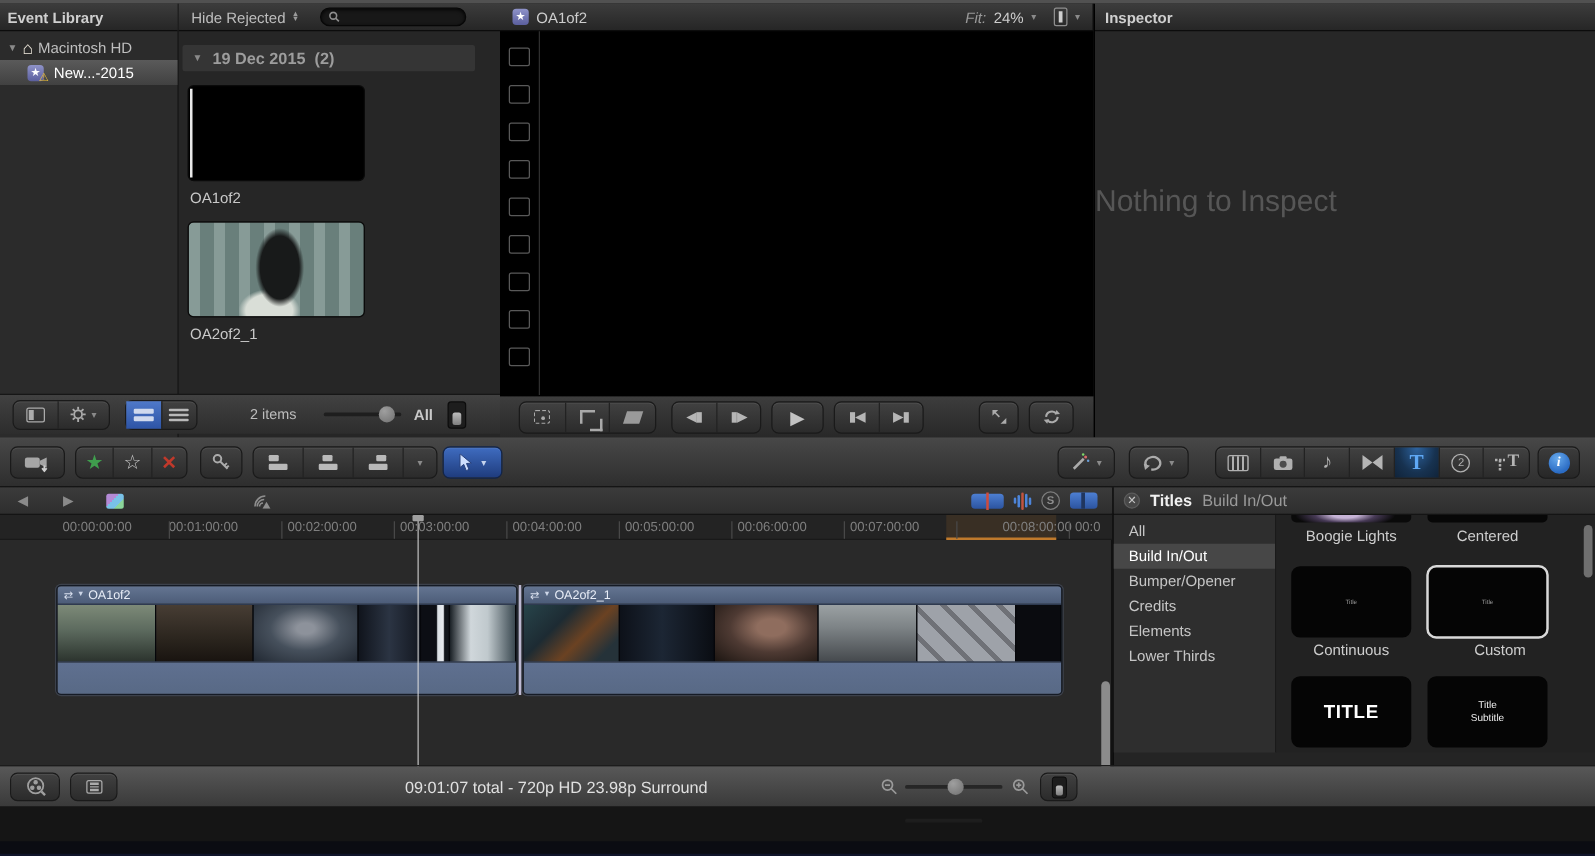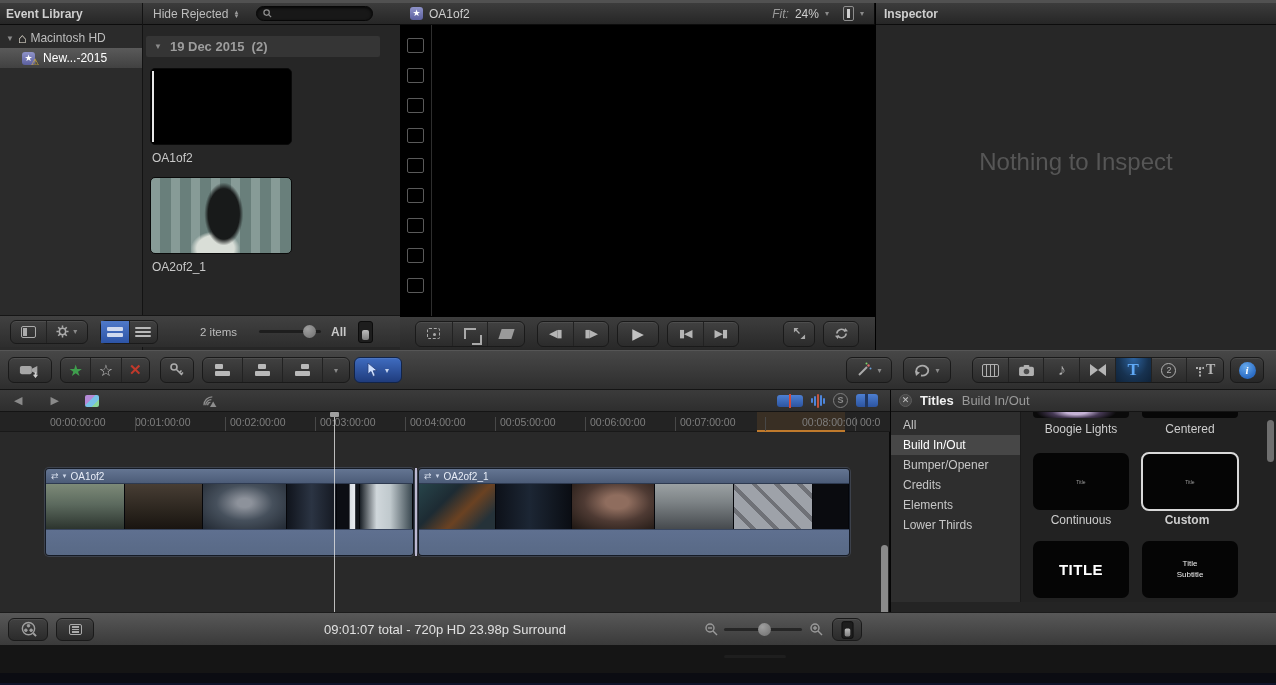--- a/index.html
+++ b/index.html
@@ -88,21 +88,21 @@
     display:flex; align-items:center; }
   .dashed-sq { width:13px; height:11px; border:1px dashed #a9a9a9; border-radius:2px; position:relative; }
   .dashed-sq i { position:absolute; left:5px; top:4px; width:3px; height:3px; border-radius:50%; background:#a9a9a9; }
   .cropic { width:12px; height:11px; border:2px solid #a9a9a9; border-right:none; border-bottom:none; position:relative; }
   .cropic::after { content:""; position:absolute; right:-6px; bottom:-6px; width:8px; height:8px; border:2px solid #a9a9a9; border-left:none; border-top:none; }
   .distic { width:13px; height:10px; background:#9a9a9a; transform:skewX(-18deg); }
   .playtri { color:#c2c2c2; font-size:15px; }
   .steptxt { color:#b5b5b5; font-size:11px; letter-spacing:-1px; }
   
   #inspector { left:875px; top:3px; width:401px; height:347px; background:#272727; border-left:1px solid #000; }
-  #nothing { width:100%; text-align:center; top:145px; color:#565656; font-size:24px; }
+  #nothing { width:100%; top:145px; color:#565656; font-size:24px; }
   
   #toolbar { left:0; top:350px; width:1276px; height:40px;
     background:linear-gradient(180deg,#474747,#2e2e2e);
     border-top:1px solid #565656; border-bottom:1px solid #141414; }
   #toolbar .btn { position:absolute; top:6px; height:26px; }
   .star-green { color:#3f9e4d; font-size:16px; }
   .star-outline { color:#c3c3c3; font-size:16px; }
   .x-red { color:#c0392b; font-size:15px; font-weight:bold; }
   .editic { width:15px; height:12px; position:relative; }
   .editic .bar { position:absolute; left:0; bottom:0; width:15px; height:5px; background:#b9b9b9; border-radius:1px; }
@@ -592,21 +592,21 @@
         <div class="ttlabel" style="left: 0px; top: 10px;">Boogie Lights</div>
         <div class="sliver" style="left: 121px;"></div>
         <div class="ttlabel" style="left: 109px; top: 10px;">Centered</div>
         <div class="tt" style="left: 12px; top: 41px;">
           <div class="pv-tiny">Title</div>
         </div>
         <div class="ttlabel" style="left: 0px; top: 101px;">Continuous</div>
         <div class="tt sel" style="left: 121px; top: 41px;">
           <div class="pv-tiny">Title</div>
         </div>
-        <div class="ttlabel" style="left: 106px; top: 101px; font-weight: bold;">Custom</div>
+        <div class="ttlabel" style="left: 119px; top: 101px;">Custom</div>
         <div class="tt" style="left: 12px; top: 129px;">
           <div class="pv-big">TITLE</div>
         </div>
         <div class="ttlabel" style="left: 0px; top: 189px;">Dramatic</div>
         <div class="tt" style="left: 121px; top: 129px;">
           <div class="pv-two">Title</div>
           <div class="pv-two">Subtitle</div>
         </div>
         <div class="ttlabel" style="left: 109px; top: 189px;">Drifting</div>
       </div>

